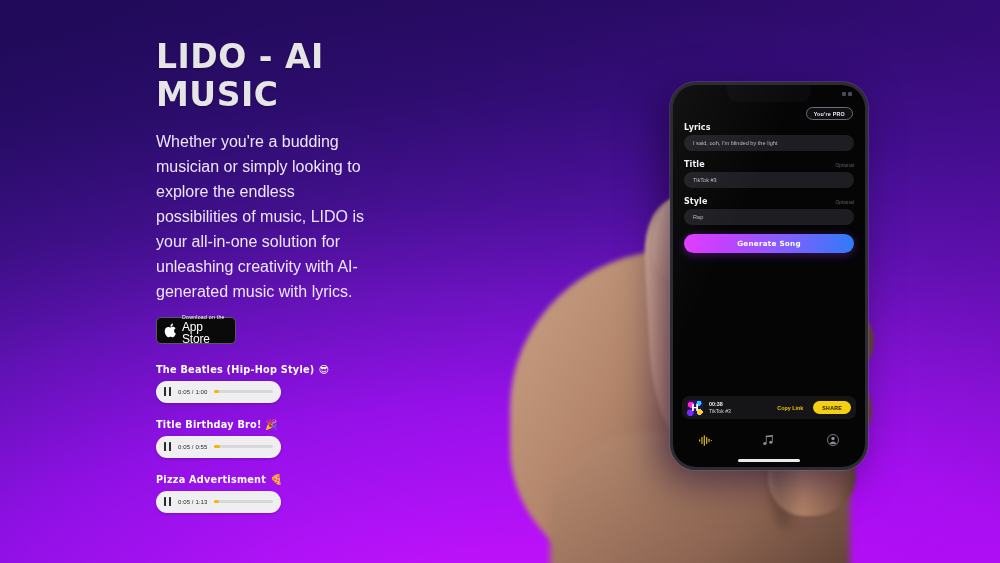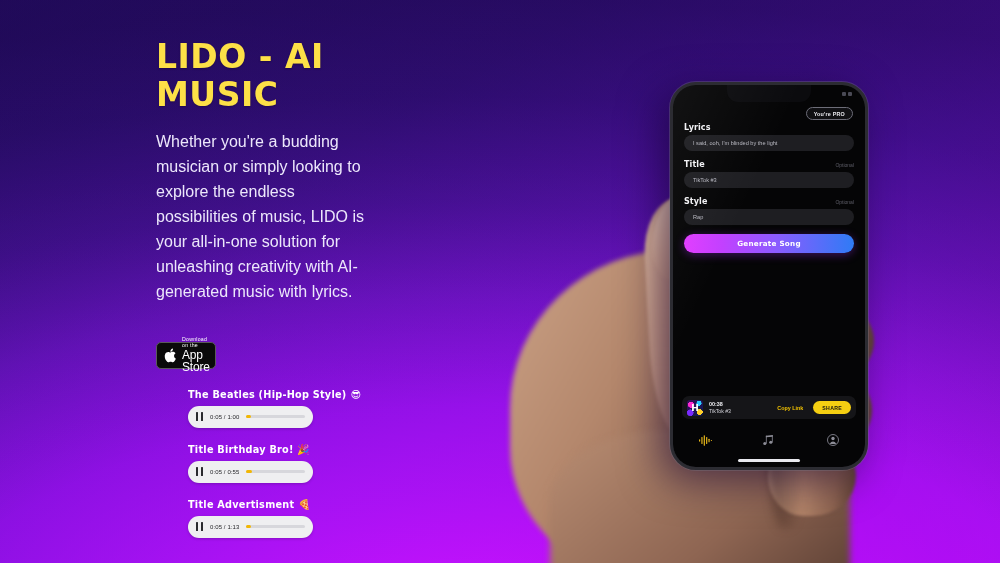--- a/index.html
+++ b/index.html
@@ -25,51 +25,51 @@
 
   
   #left { position:absolute; left:156px; top:38px; width:260px; }
 
   #headline {
     font-family:"DejaVu Sans", sans-serif;
     font-weight:700;
     font-size:33px;
     line-height:1.15;
     letter-spacing:0.5px;
-    color:#fde047;
+    color:#e5e5e5;
     text-shadow:0 1px 2px rgba(0,0,0,.25);
     white-space:pre-line;
   }
   #sub {
     margin-top:16px;
     font-size:16px;
     line-height:1.56;
     color:#ece7fb;
     max-width:222px;
   }
 
   
   #appstore {
-    margin-top:37px;
-    width:60px; height:27px;
+    margin-top:12px;
+    width:80px; height:27px;
     background:#0a0a0a;
     border:1px solid #5a5a5a;
     border-radius:5px;
     display:flex; align-items:center; gap:5px;
     padding:0 7px;
     cursor:pointer;
   }
   #appstore .apple { width:13px; height:15px; flex:0 0 auto; }
   #appstore .txts { display:flex; flex-direction:column; line-height:1; }
   #appstore .small { font-size:5.2px; color:#fff; letter-spacing:.25px; }
   #appstore .big { font-size:12px; color:#fff; font-weight:500; letter-spacing:-.2px; margin-top:1px; }
 
   
   #tracks { margin-top:20px; }
-  .track { margin-bottom:16px;margin-left:32px; }
+  .track { margin-bottom:16px; }
   .track-title {
     font-family:"DejaVu Sans", sans-serif;
     font-weight:700;
     font-size:9.7px;
     color:#ffffff;
     letter-spacing:.25px;
     margin-bottom:6px;
     display:flex; align-items:center; gap:4px;
   }
   .track-title .emoji { font-size:10px; }
@@ -335,21 +335,21 @@
           </span>
         <span class="ptime">0:05 / 0:55</span>
         <span class="pbar">
             <span class="fill" style="width: 9%;"></span>
           </span>
       </div>
     </div>
 
     <div class="track">
       <div class="track-title">
-        <span>Title Advertisment</span>
+        <span>Pizza Advertisment</span>
         <span class="emoji">🍕</span>
       </div>
       <div class="player">
         <span class="pause-btn">
             <i></i>
             <i></i>
           </span>
         <span class="ptime">0:05 / 1:13</span>
         <span class="pbar">
             <span class="fill" style="width: 7%;"></span>

